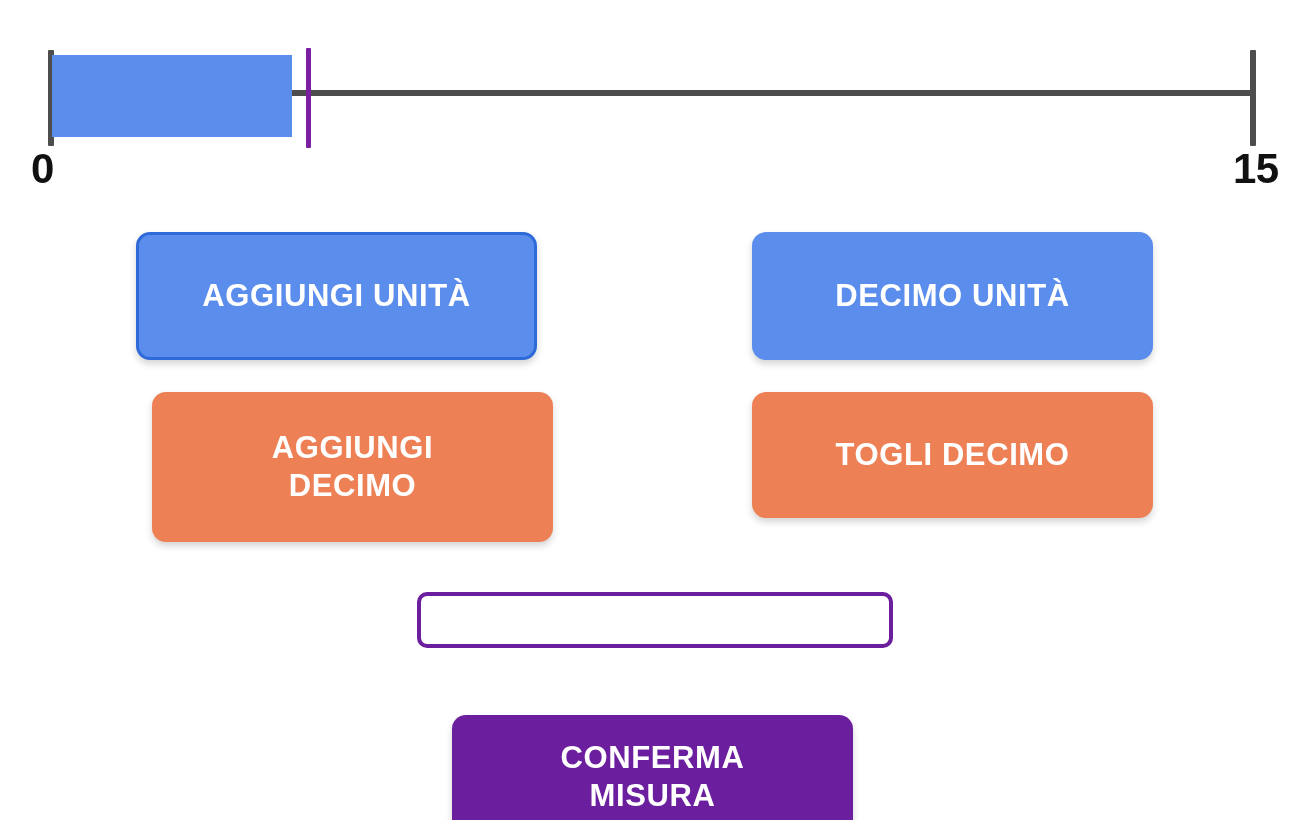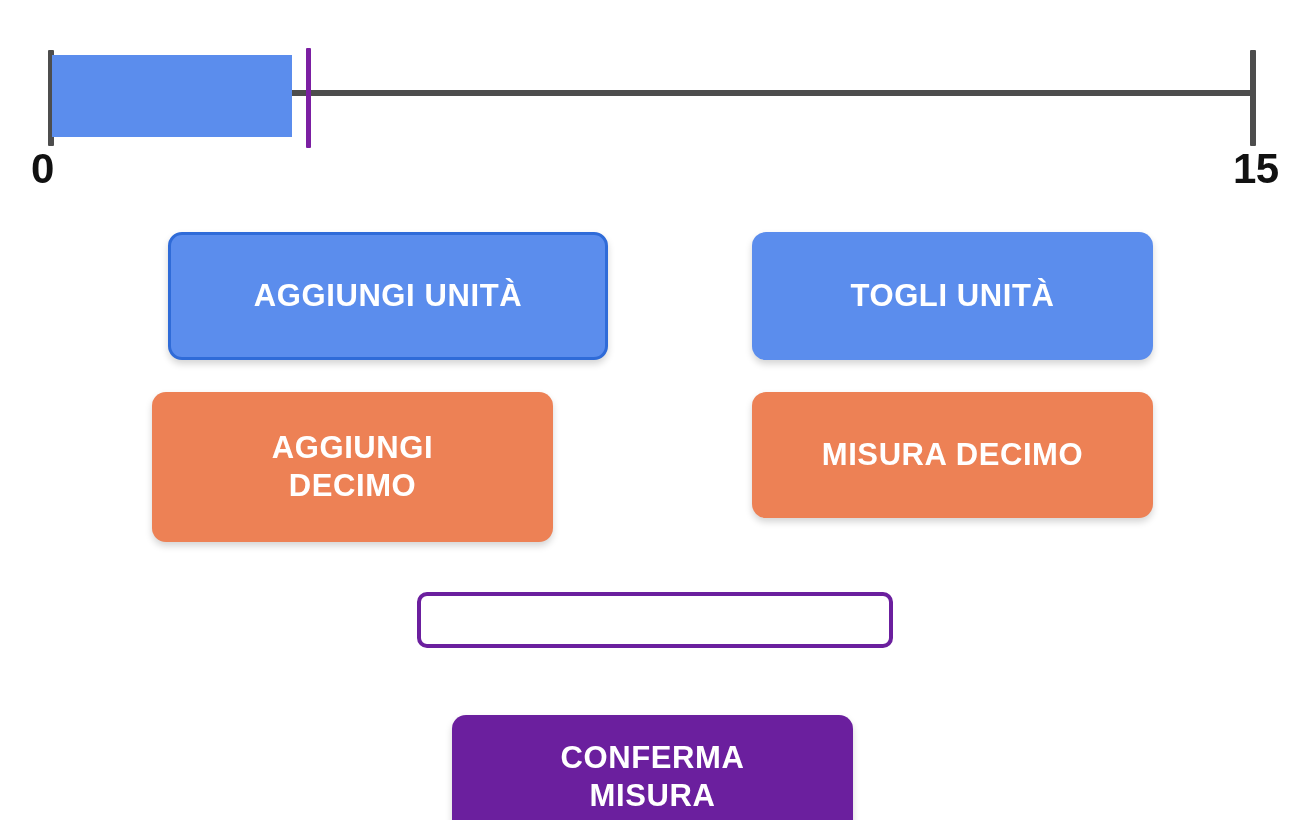--- a/index.html
+++ b/index.html
@@ -99,21 +99,21 @@
     white-space: pre-line;
   }
   .btn.blue   { background: #5b8ded; }
   .btn.orange { background: #ed8155; }
   .btn.purple { background: #6b1f9e; margin-top: 40px; }
 
   .btn.active-outline {
     border: 3px solid #2f6bd8;
   }
 
-  #btn-add-unit    { left: 168px; top: 232px; width: 440px; height: 128px; }
+  #btn-add-unit    { left: 136px; top: 232px; width: 401px; height: 128px; }
   #btn-remove-unit { left: 752px; top: 232px; width: 401px; height: 128px; }
   #btn-add-tenth    { left: 152px; top: 392px; width: 401px; height: 150px; }
   #btn-remove-tenth { left: 752px; top: 392px; width: 401px; height: 126px; }
   #btn-confirm      { left: 452px; top: 675px; width: 401px; height: 124px; }
 
   
   #measure-input {
     position: absolute;
     box-sizing: border-box;
     left: 417px;
@@ -139,23 +139,23 @@
   <div class="ruler-tick start"></div>
   <div class="ruler-tick end"></div>
   <div class="ruler-fill"></div>
   <div class="ruler-marker"></div>
   <div class="ruler-label start">0</div>
   <div class="ruler-label end">15</div>
 </div>
 
 <button class="btn blue active-outline" id="btn-add-unit">AGGIUNGI UNITÀ</button>
 
-<button class="btn blue" id="btn-remove-unit">TOGLI UNITÀ</button>
+<button class="btn blue" id="btn-remove-unit">DECIMO UNITÀ</button>
 
 <button class="btn orange" id="btn-add-tenth">AGGIUNGI
 DECIMO</button>
 
-<button class="btn orange" id="btn-remove-tenth">MISURA DECIMO</button>
+<button class="btn orange" id="btn-remove-tenth">TOGLI DECIMO</button>
 
 <input type="text" id="measure-input" placeholder="" style="">
 
 <button class="btn purple" id="btn-confirm">CONFERMA
 MISURA</button>
 
 </body></html>

